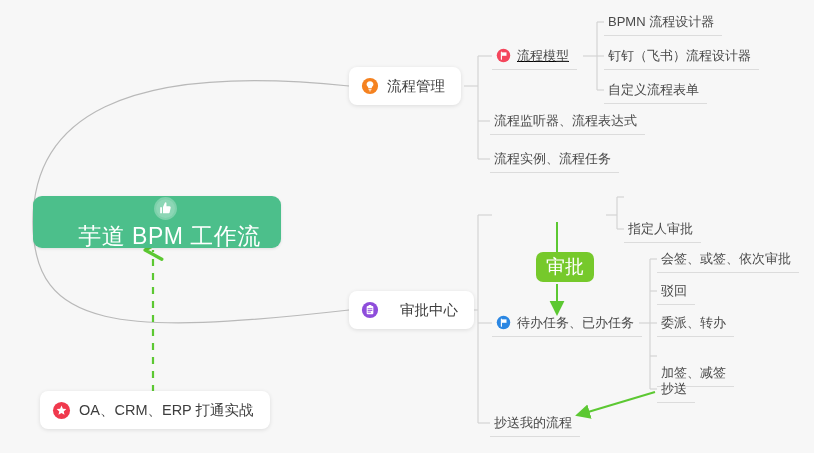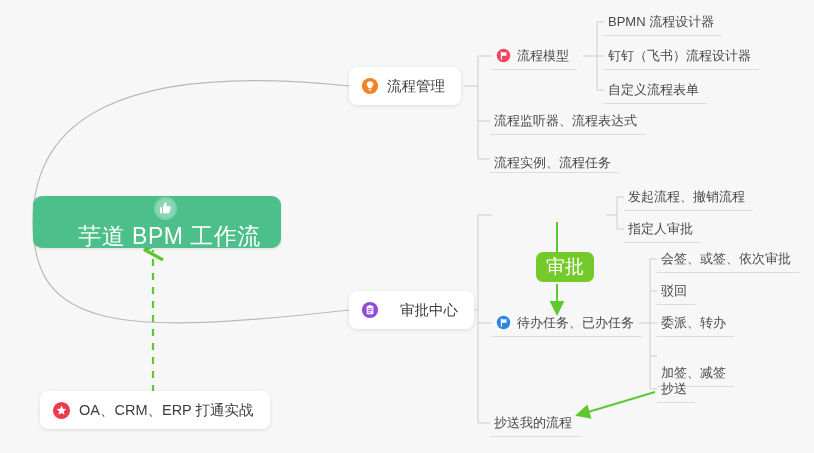--- a/index.html
+++ b/index.html
@@ -186,21 +186,21 @@
         <path d="M10 4.6 C7.6 4.6 6.2 6.3 6.2 8.1 C6.2 9.4 7.0 10.2 7.6 10.9
                  C8.0 11.4 8.1 11.8 8.1 12.4 L11.9 12.4 C11.9 11.8 12.0 11.4 12.4 10.9
                  C13.0 10.2 13.8 9.4 13.8 8.1 C13.8 6.3 12.4 4.6 10 4.6 Z" fill="#ffffff"></path>
         <rect x="8.2" y="13.2" width="3.6" height="1.1" rx="0.55" fill="#ffffff"></rect>
         <rect x="8.7" y="14.9" width="2.6" height="1.0" rx="0.5" fill="#ffffff"></rect>
       </svg>
     </span>
     <span class="label">流程管理</span>
   </div>
 
-  <div class="ul-node" style="left:492px; top:42px;">
+  <div class="ul-node" style="left:492px; top:42px;text-decoration:underline;">
     <span class="icon">
       <svg width="15" height="15" viewBox="0 0 20 20">
         <circle cx="10" cy="10" r="9" fill="#f4465c"></circle>
         <path d="M7.2 5.4 L7.2 15.0" stroke="#ffffff" stroke-width="1.5" stroke-linecap="round"></path>
         <path d="M8.0 5.8 L14.0 5.8 L14.0 10.4 L8.0 10.4 Z" fill="#ffffff"></path>
       </svg>
     </span>
     <span class="label">流程模型</span>
   </div>
 
@@ -213,41 +213,38 @@
   </div>
 
   <div class="ul-node plain" style="left:604px; top:76px;font-family:Liberation Mono, monospace;">
     <span class="label">自定义流程表单</span>
   </div>
 
   <div class="ul-node plain" style="left:490px; top:107px;">
     <span class="label">流程监听器、流程表达式</span>
   </div>
 
-  <div class="ul-node plain" style="left:490px; top:145px;align-items:flex-end;">
+  <div class="ul-node plain" style="left:490px; top:145px;">
     <span class="label">流程实例、流程任务</span>
   </div>
 
   <div class="card-node" style="left:349px; top:291px;gap:13px;">
     <span class="icon">
       <svg width="18" height="18" viewBox="0 0 20 20">
         <circle cx="10" cy="10" r="9" fill="#8e4ddb"></circle>
         <rect x="6.3" y="5.6" width="7.4" height="9.0" rx="1.1" fill="#ffffff"></rect>
         <rect x="8.3" y="4.4" width="3.4" height="2.0" rx="0.8" fill="#ffffff"></rect>
         <rect x="8.3" y="4.4" width="3.4" height="2.0" rx="0.8" fill="#8e4ddb" opacity="0.0"></rect>
         <path d="M7.8 8.6 L12.2 8.6 M7.8 10.5 L12.2 10.5 M7.8 12.4 L10.6 12.4" stroke="#8e4ddb" stroke-width="1.0" stroke-linecap="round"></path>
       </svg>
     </span>
     <span class="label">审批中心</span>
   </div>
 
 
-  <div class="ul-node plain" style="left:624px; top:183px;">
-    <span class="label">发起流程、撤销流程</span>
-  </div>
 
   <div class="ul-node plain" style="left:624px; top:215px;">
     <span class="label">指定人审批</span>
   </div>
 
   <div class="ul-node" style="left:492px; top:309px;">
     <span class="icon">
       <svg width="15" height="15" viewBox="0 0 20 20">
         <circle cx="10" cy="10" r="9" fill="#2b87e3"></circle>
         <path d="M7.2 5.4 L7.2 15.0" stroke="#ffffff" stroke-width="1.5" stroke-linecap="round"></path>

